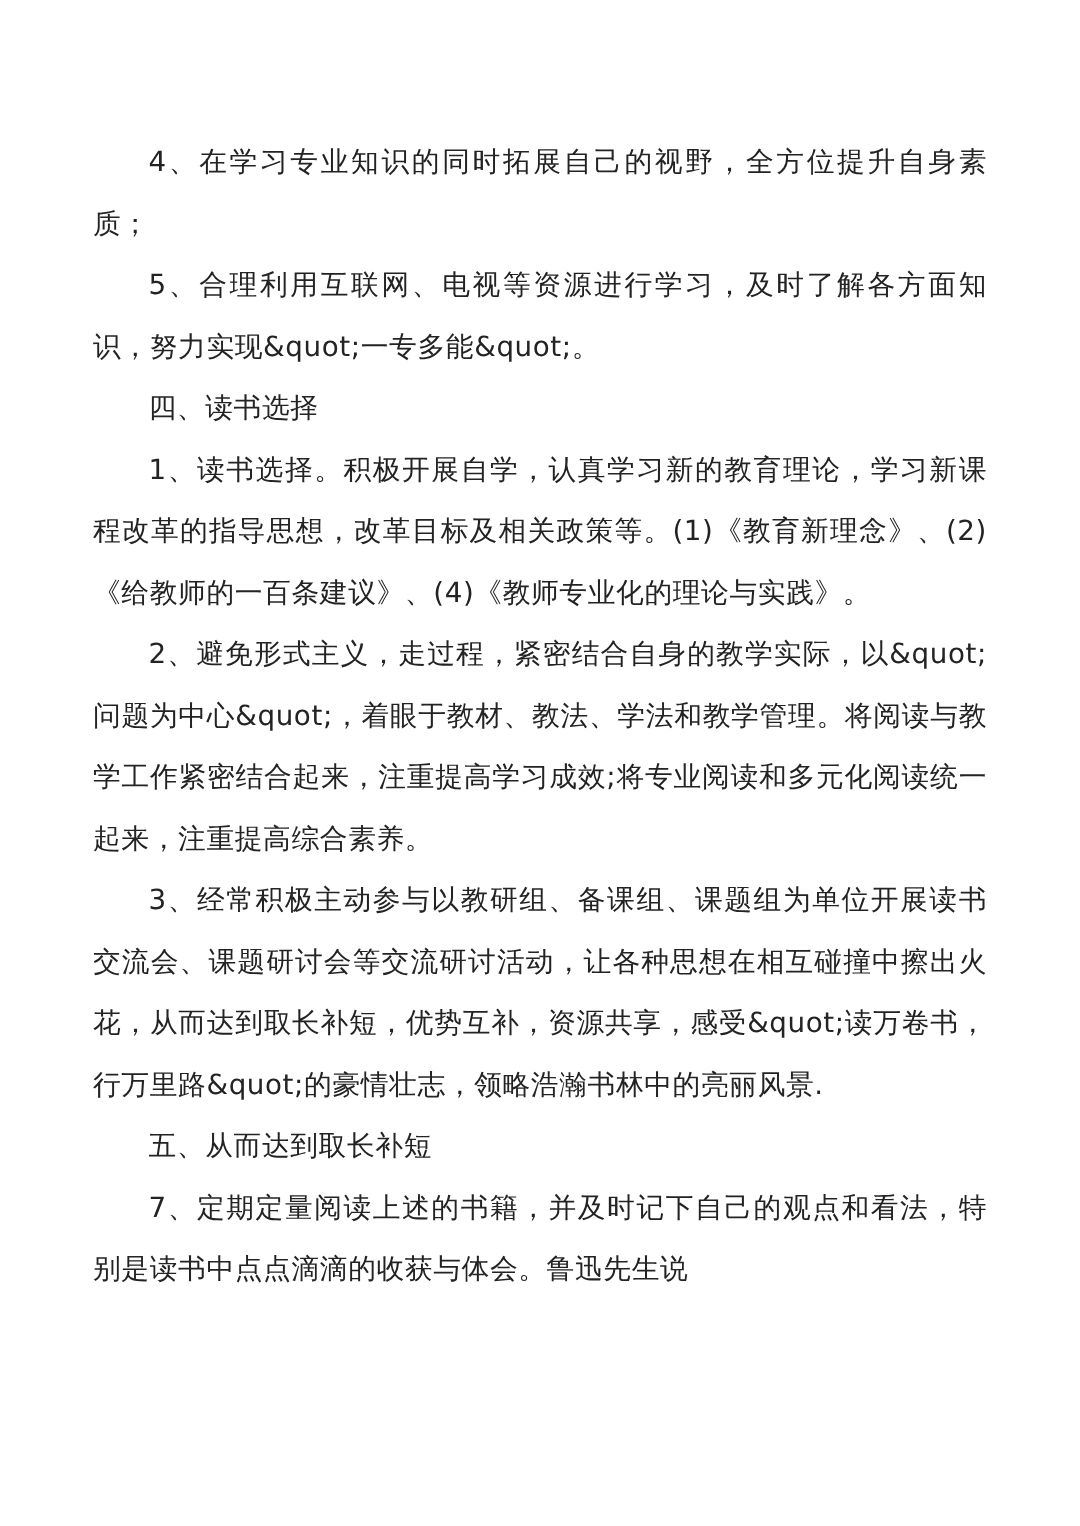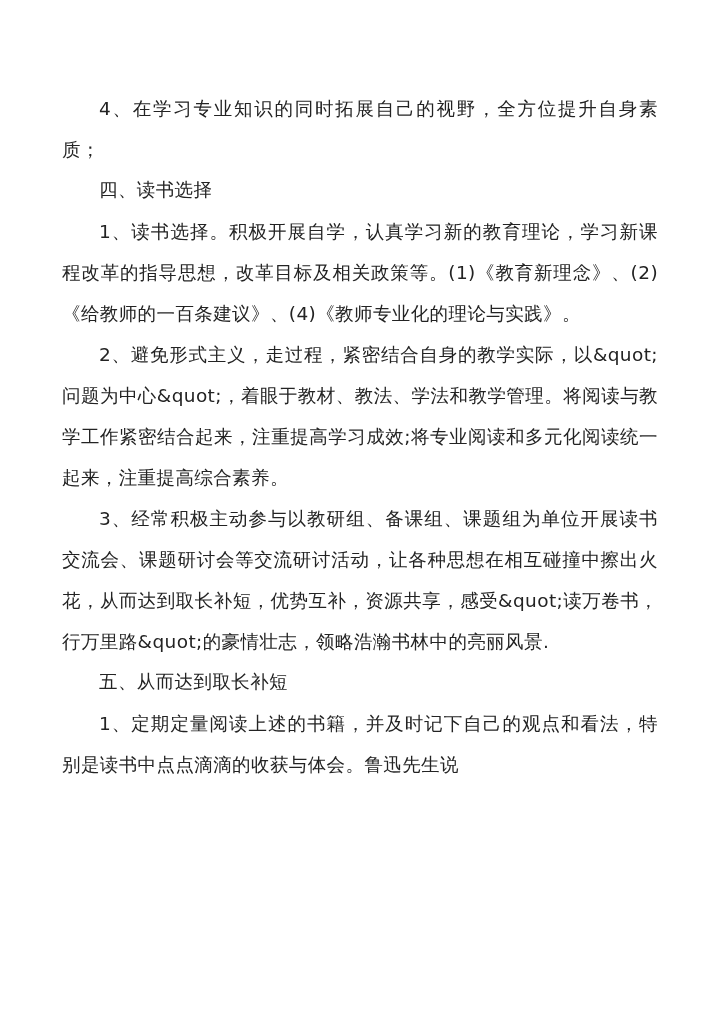--- a/index.html
+++ b/index.html
@@ -30,29 +30,29 @@
     text-justify: inter-character;
     color: #232323;
   }
   .para {
     margin: 0;
     text-indent: 2em;
     white-space: pre-wrap;
   }
   .para.heading {
     text-indent: 2em;
-    font-family: Liberation Serif, serif;
   }
 </style>
 </head>
 <body>
 
 <div class="page">
   <div class="doc-body">
     <p class="para">4、在学习专业知识的同时拓展自己的视野，全方位提升自身素质；</p>
+    <p class="para">5、合理利用互联网、电视等资源进行学习，及时了解各方面知识，努力实现&amp;quot;一专多能&amp;quot;。</p>
     <p class="para heading">四、读书选择</p>
     <p class="para">1、读书选择。积极开展自学，认真学习新的教育理论，学习新课程改革的指导思想，改革目标及相关政策等。(1)《教育新理念》、(2)《给教师的一百条建议》、(4)《教师专业化的理论与实践》。</p>
     <p class="para">2、避免形式主义，走过程，紧密结合自身的教学实际，以&amp;quot;问题为中心&amp;quot;，着眼于教材、教法、学法和教学管理。将阅读与教学工作紧密结合起来，注重提高学习成效;将专业阅读和多元化阅读统一起来，注重提高综合素养。</p>
     <p class="para">3、经常积极主动参与以教研组、备课组、课题组为单位开展读书交流会、课题研讨会等交流研讨活动，让各种思想在相互碰撞中擦出火花，从而达到取长补短，优势互补，资源共享，感受&amp;quot;读万卷书，行万里路&amp;quot;的豪情壮志，领略浩瀚书林中的亮丽风景.</p>
     <p class="para heading">五、从而达到取长补短</p>
-    <p class="para">1、定期定量阅读上述的书籍，并及时记下自己的观点和看法，特别是读书中点点滴滴的收获与体会。鲁迅先生说</p>
+    <p class="para">7、定期定量阅读上述的书籍，并及时记下自己的观点和看法，特别是读书中点点滴滴的收获与体会。鲁迅先生说</p>
   </div>
 </div>
 
 </body></html>

